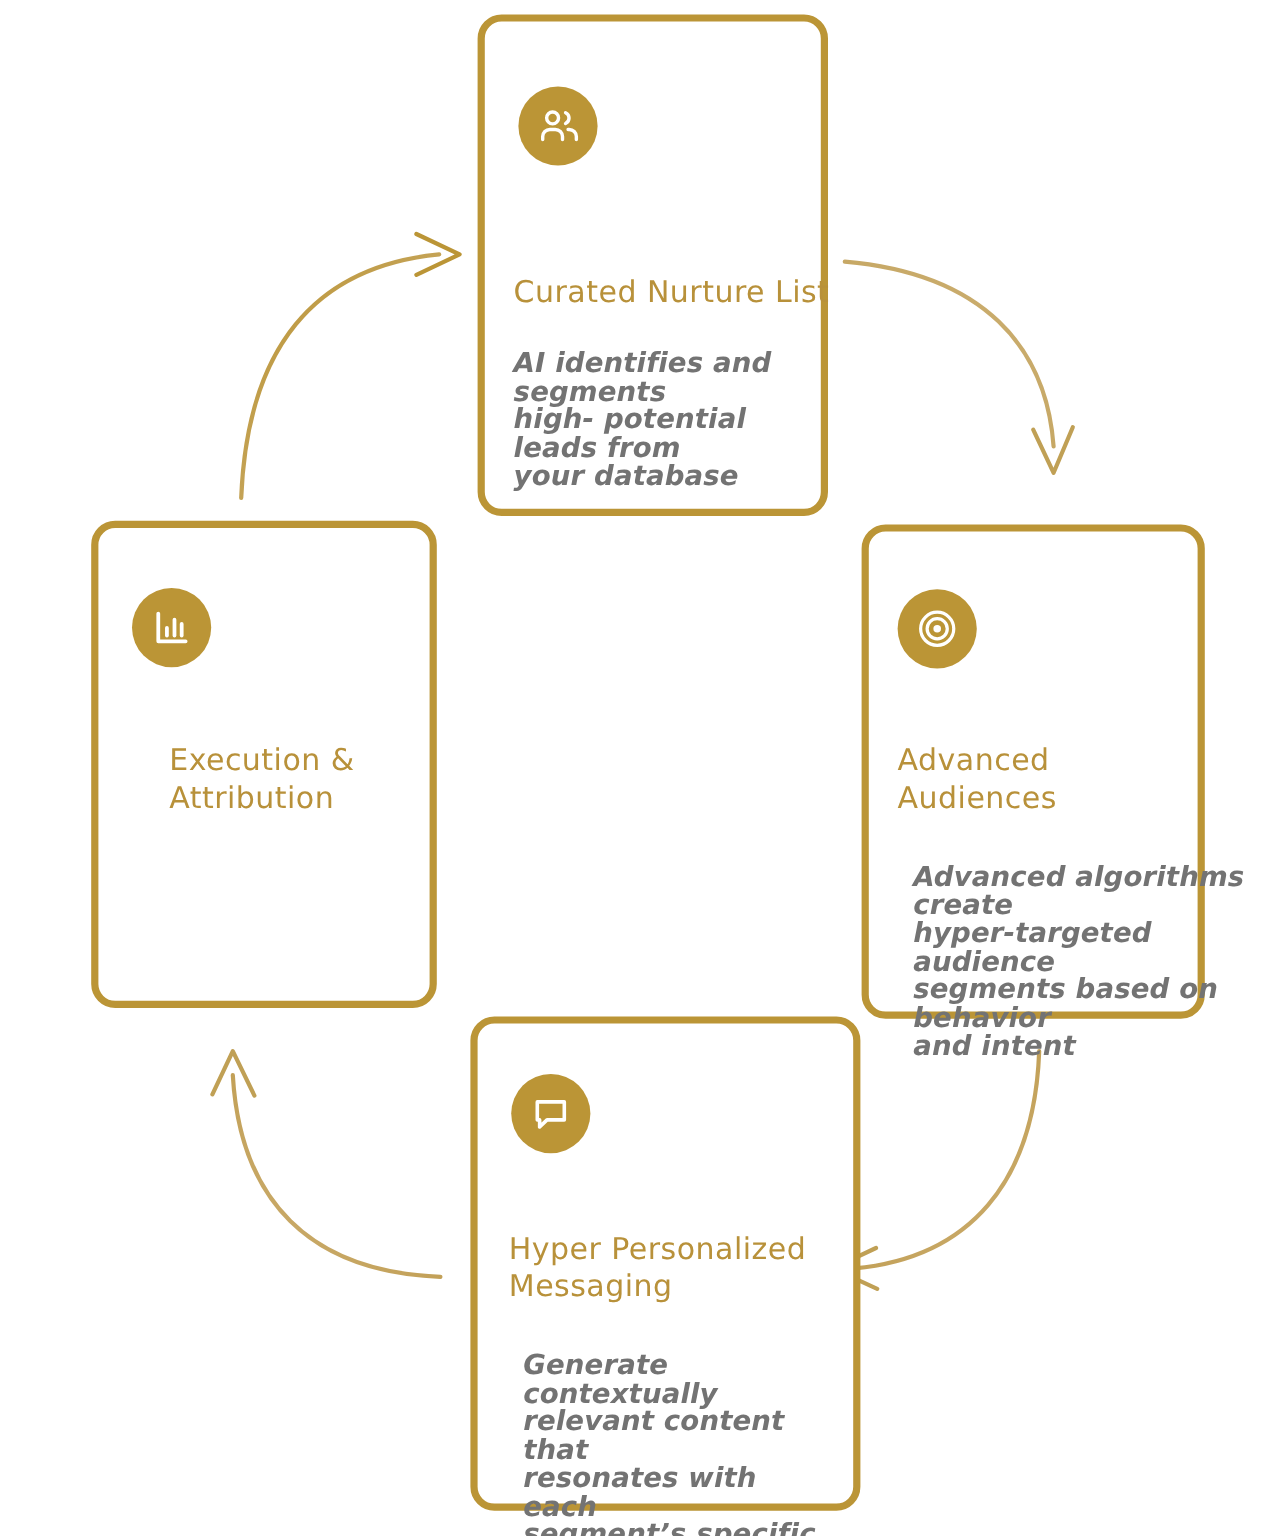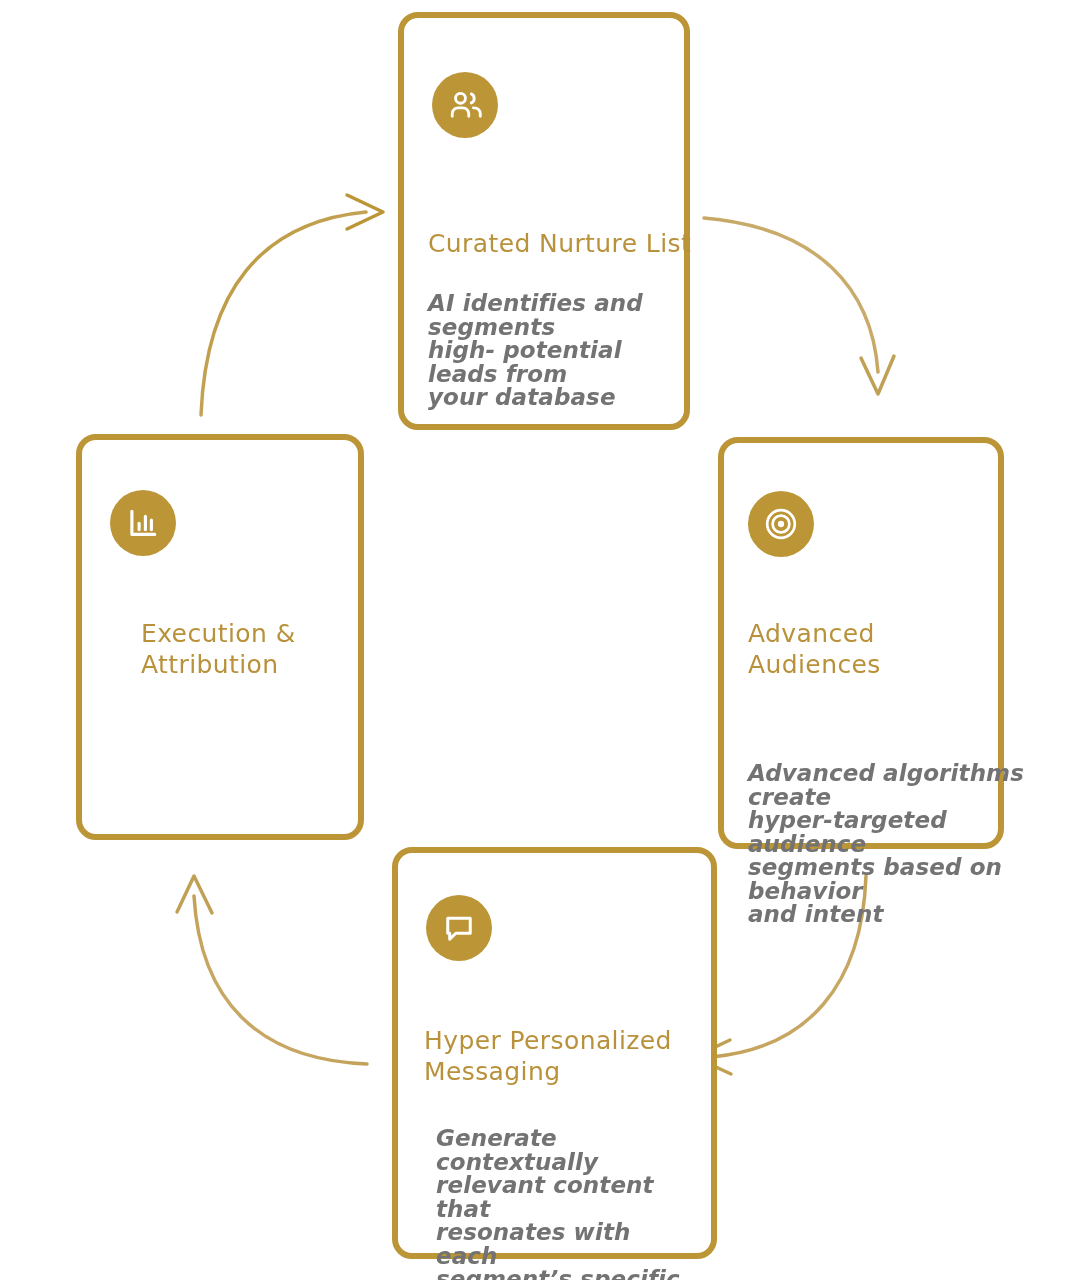--- a/index.html
+++ b/index.html
@@ -86,21 +86,21 @@
   }
   #card-curated-nurture-list .icon-badge { left: 28px; top: 54px; }
   #card-curated-nurture-list .card-title { left: 24px; top: 210px; width: 280px; }
   #card-curated-nurture-list .card-desc  { left: 24px; top: 274px; width: 262px; }
 
   #card-segmented-audiences {
     left: 718px; top: 437px; width: 286px; height: 412px;
   }
   #card-segmented-audiences .icon-badge { left: 24px; top: 48px; }
   #card-segmented-audiences .card-title { left: 24px; top: 175px; width: 260px; }
-  #card-segmented-audiences .card-desc  { left: 24px; top: 277px; width: 285px; margin-top: 42px; }
+  #card-segmented-audiences .card-desc  { left: 37px; top: 277px; width: 285px; }
 
   #card-hyper-personalized-messaging {
     left: 392px; top: 847px; width: 325px; height: 412px;
   }
   #card-hyper-personalized-messaging .icon-badge { left: 28px; top: 42px; }
   #card-hyper-personalized-messaging .card-title { left: 26px; top: 172px; width: 266px; }
   #card-hyper-personalized-messaging .card-desc  { left: 38px; top: 274px; width: 260px; }
 
   #card-execution-attribution {
     left: 76px; top: 434px; width: 288px; height: 406px;

